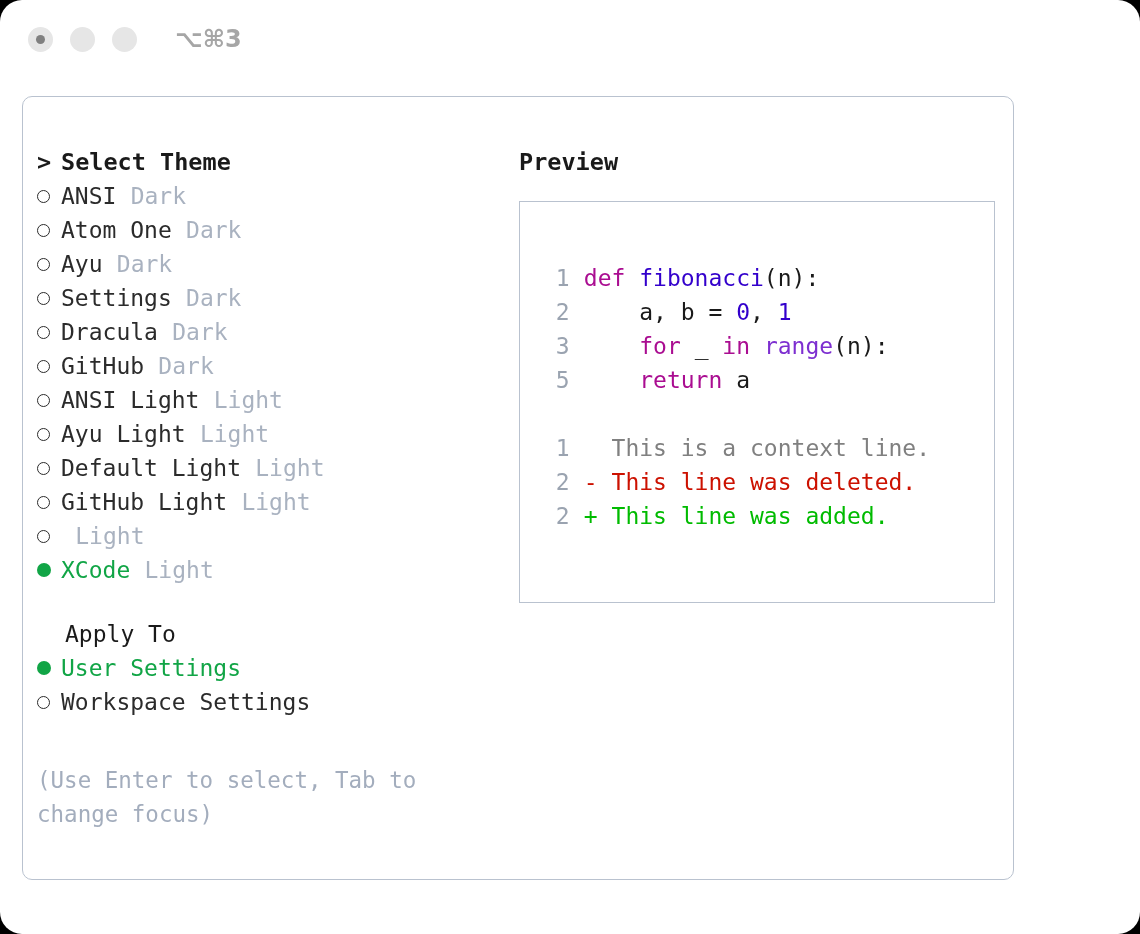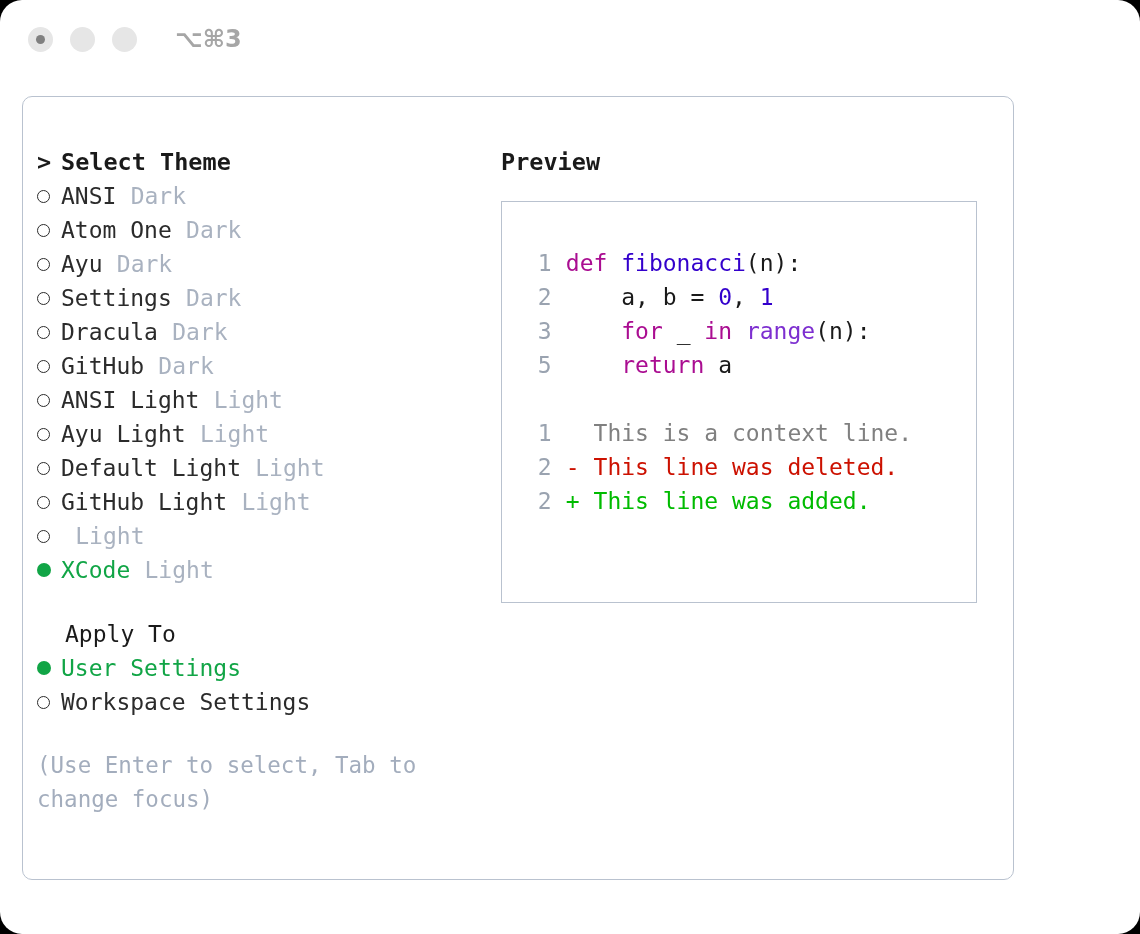--- a/index.html
+++ b/index.html
@@ -147,49 +147,49 @@
 
   .apply-title {
     font-size: 23px;
     color: #1a1a1a;
     height: 34px;
     line-height: 34px;
     padding-left: 28px;
   }
 
   .hint {
-    margin-top: 29px;
+    margin-top: 44px;
     font-size: 22.5px;
     line-height: 34px;
     color: #a3adbd;
     width: 410px;
   }
 
   
   .right-col {
     position: absolute;
-    left: 478px;
+    left: 496px;
     top: 48px;
     width: 500px;
   }
   .preview-title {
     font-size: 23.5px;
     font-weight: bold;
     color: #1a1a1a;
     height: 34px;
     line-height: 34px;
   }
   .preview-box {
     margin-top: 22px;
     width: 476px;
     height: 402px;
     border: 1.6px solid #b9c2cf;
     box-sizing: border-box;
     background: #ffffff;
-    padding: 44px 0 0 22px;
+    padding: 59px 0 0 22px;
   }
   .code-line {
     font-size: 23px;
     line-height: 34px;
     white-space: pre;
   }
   .ln {
     color: #9aa3b0;
     display: inline-block;
     width: 1.2em;

